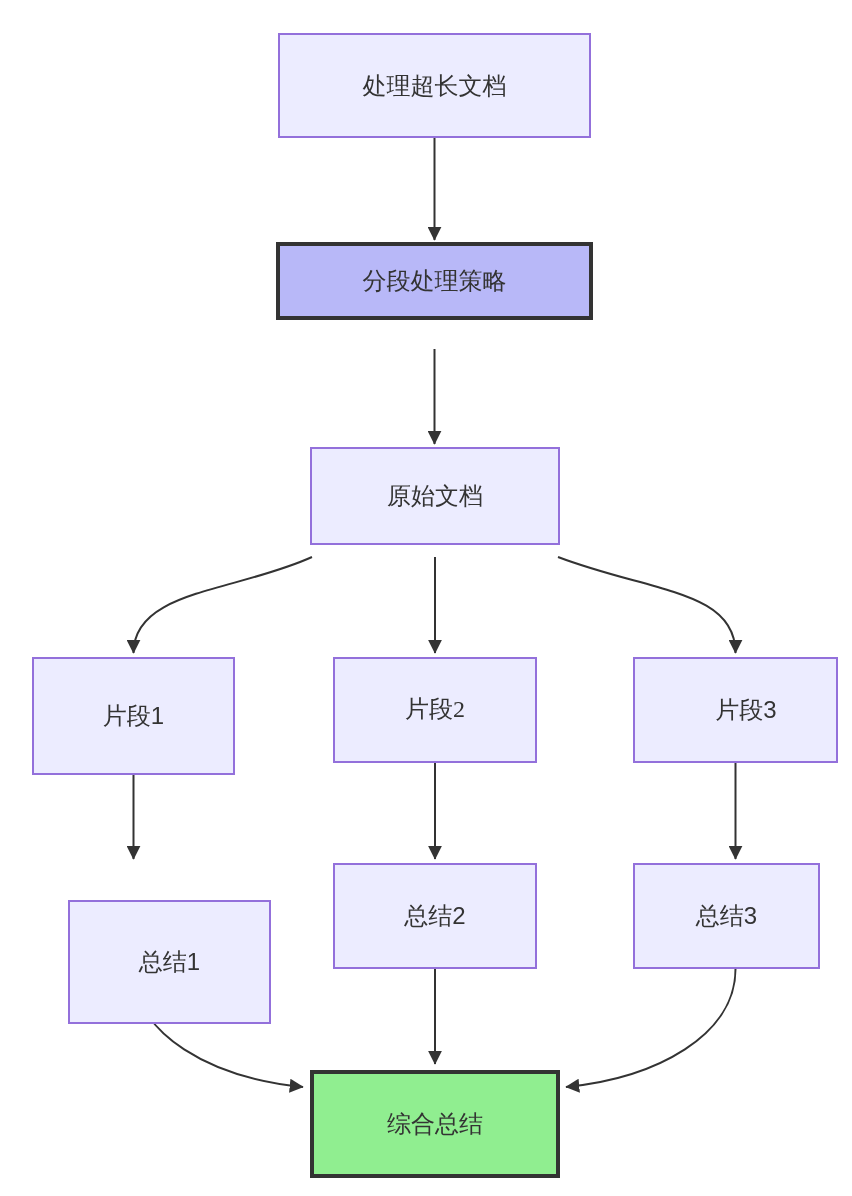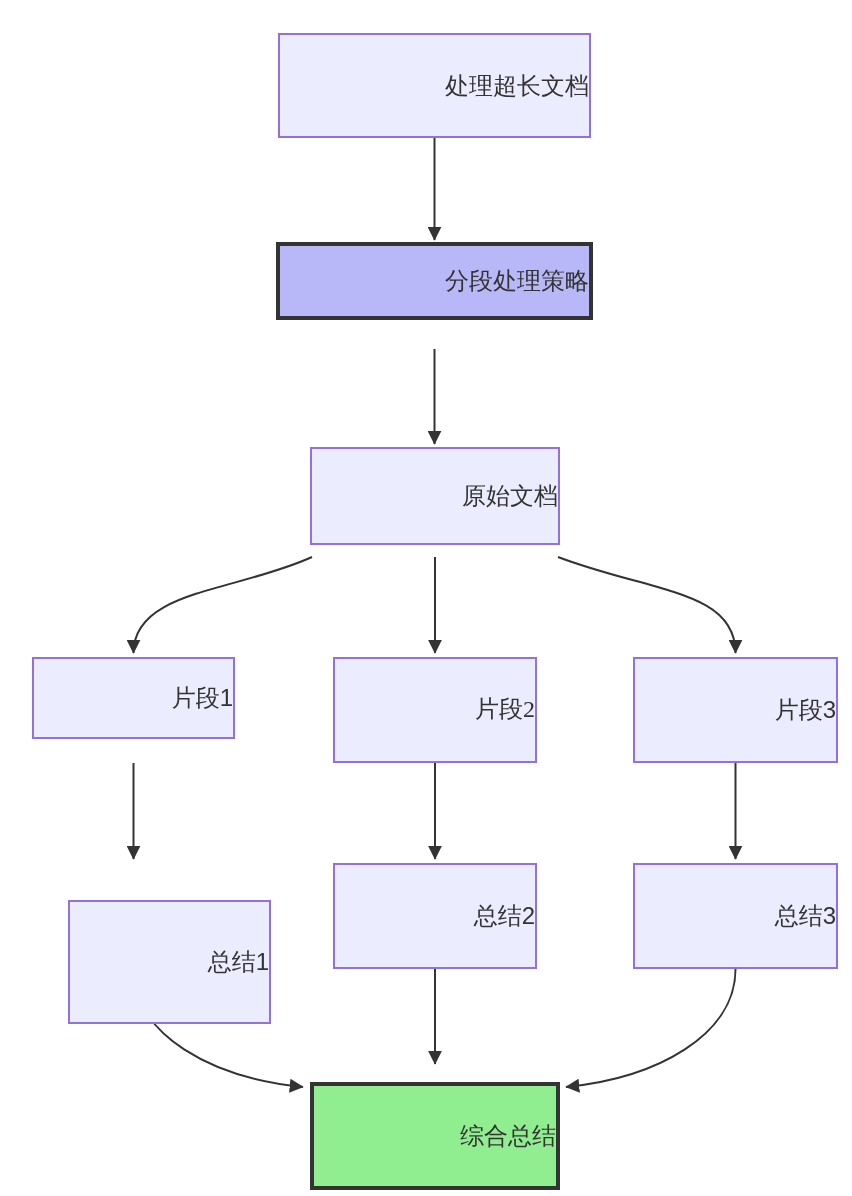--- a/index.html
+++ b/index.html
@@ -25,47 +25,46 @@
   .edges path.edge {
     stroke: #333333;
     stroke-width: 2;
     fill: none;
   }
   .node {
     position: absolute;
     box-sizing: border-box;
     display: flex;
     align-items: center;
-    justify-content: flex-end;
+    justify-content: center;
     background: #ECECFF;
     border: 2px solid #9370DB;
     color: #333333;
     font-size: 24px;
     line-height: 1.3;
     text-align: center;
   }
   .node.emphasis {
     background: #B8B8F8;
     border: 4px solid #333333;
   }
   .node.result {
     background: #90EE90;
     border: 4px solid #333333;
-    margin-top: 12px;
   }
   
   #n0 { left: 278px; top: 33px;   width: 313px; height: 105px; }
   #n1 { left: 276px; top: 242px;  width: 317px; height: 78px; }
   #n2 { left: 310px; top: 447px;  width: 250px; height: 98px; }
-  #n3 { left: 32px;  top: 657px;  width: 203px; height: 82px; }
+  #n3 { left: 32px;  top: 657px;  width: 203px; height: 118px; }
   #n4 { left: 333px; top: 657px;  width: 204px; height: 106px; font-family: Liberation Serif, serif; }
   #n5 { left: 633px; top: 657px;  width: 205px; height: 106px; padding-left: 21px; }
   #n6 { left: 32px;  top: 900px;  width: 203px; height: 124px; margin-left: 36px; }
   #n7 { left: 333px; top: 863px;  width: 204px; height: 106px; }
-  #n8 { left: 633px; top: 863px;  width: 205px; height: 106px; }
+  #n8 { left: 633px; top: 863px;  width: 187px; height: 106px; }
   #n9 { left: 310px; top: 1070px; width: 250px; height: 108px; }
 </style>
 </head>
 <body>
 
 <div class="canvas">
 
   <svg class="edges" viewBox="0 0 852 1196" xmlns="http://www.w3.org/2000/svg">
     <defs>
       <marker id="arrowhead" viewBox="0 0 10 10" refX="9.5" refY="5" markerWidth="7" markerHeight="7" orient="auto-start-reverse">

